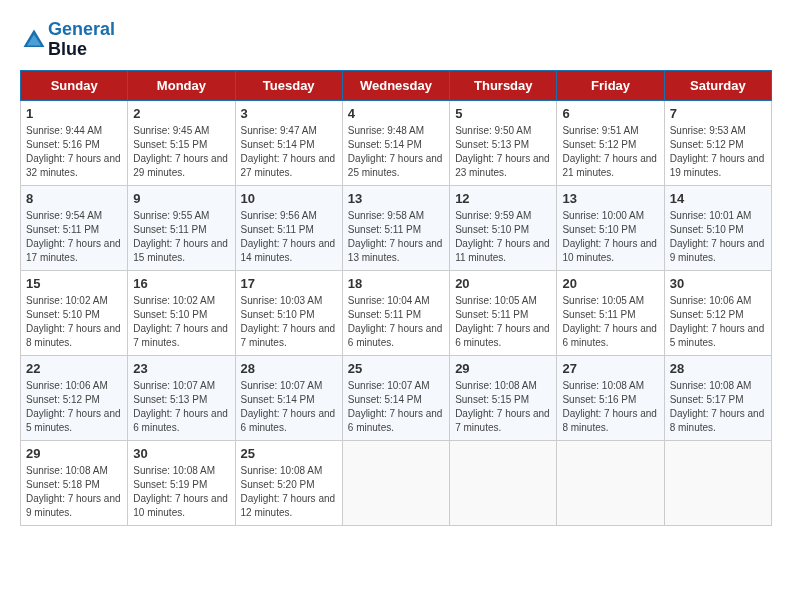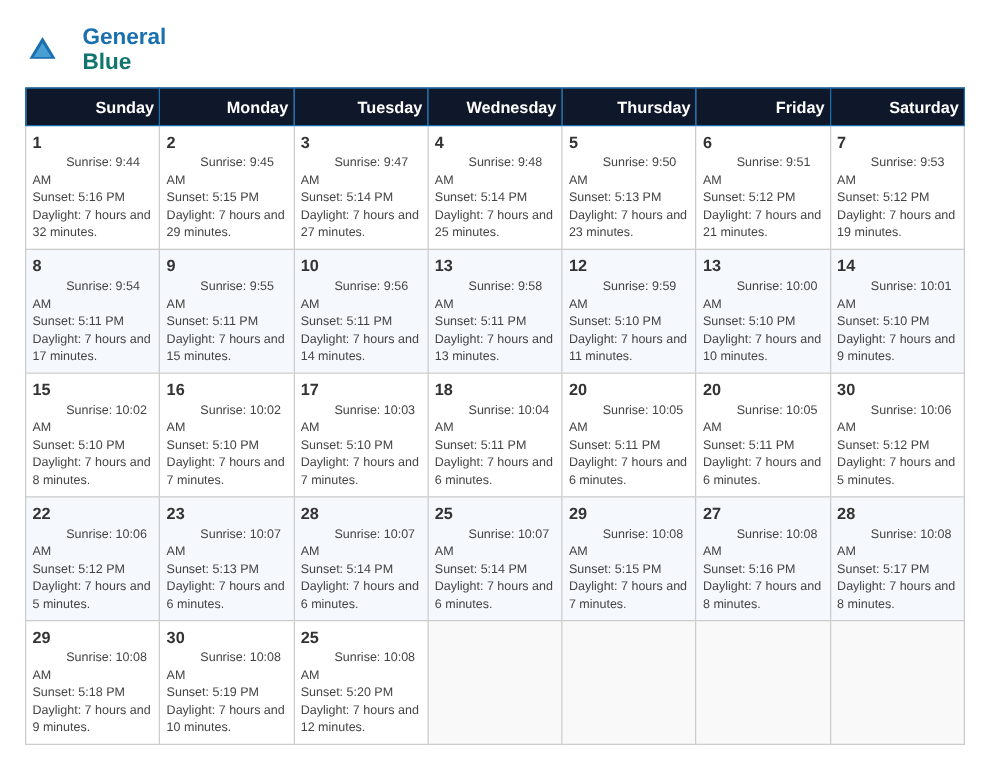--- a/index.html
+++ b/index.html
@@ -12,21 +12,21 @@
     }
     .header {
       display: flex;
       justify-content: space-between;
       align-items: flex-start;
       margin-bottom: 10px;
     }
     .logo {
       display: flex;
       align-items: center;
-      gap: 18px;
+      gap: 0;
     }
     .logo-text {
       font-size: 18px;
       font-weight: bold;
       color: #333;
       line-height: 1.1;
     }
     .logo-text span { color: #1a6faf; }
     .logo-icon {
       width: 28px;
@@ -41,26 +41,26 @@
     .subtitle {
       font-size: 15px;
       color: #555;
     }
     table {
       width: 100%;
       border-collapse: collapse;
       table-layout: fixed;
     }
     thead tr th {
-      background-color: #0f172a;
+      background-color: #b91c1c;
       color: #fff;
       font-size: 13px;
       font-weight: bold;
       padding: 7px 4px;
-      text-align: right;
+      text-align: center;
       border: 1px solid #1a6faf;
     }
     tbody tr td {
       border: 1px solid #ccc;
       vertical-align: top;
       padding: 5px 5px;
       font-size: 10.5px;
       color: #333;
       height: 85px;
       background: #fff;
@@ -71,38 +71,37 @@
     .day-number {
       font-size: 13px;
       font-weight: bold;
       display: block;
       margin-bottom: 3px;
     }
     .day-info {
       font-size: 10px;
       line-height: 1.4;
       color: #444;
-      margin-left: 27px;
     }
     .empty-cell {
       background: #f9f9f9 !important;
     }
   </style>
 </head>
 <body>
 
 <div class="header">
   <div class="logo">
     <svg class="logo-icon" viewBox="0 0 40 40">
       <polygon points="20,5 35,30 5,30" fill="#1a6faf"></polygon>
       <polygon points="20,12 30,28 10,28" fill="#4a9fd4"></polygon>
     </svg>
     <div class="logo-text">
       <div><span>General</span></div>
-      <div><span style="color:#0f766e">Blue</span></div>
+      <div><span style="color:#0f172a">Blue</span></div>
     </div>
   </div>
   <div class="title-block">
     <div class="month-title"></div>
     <div class="subtitle"></div>
   </div>
 </div>
 
 <table>
   <thead>

